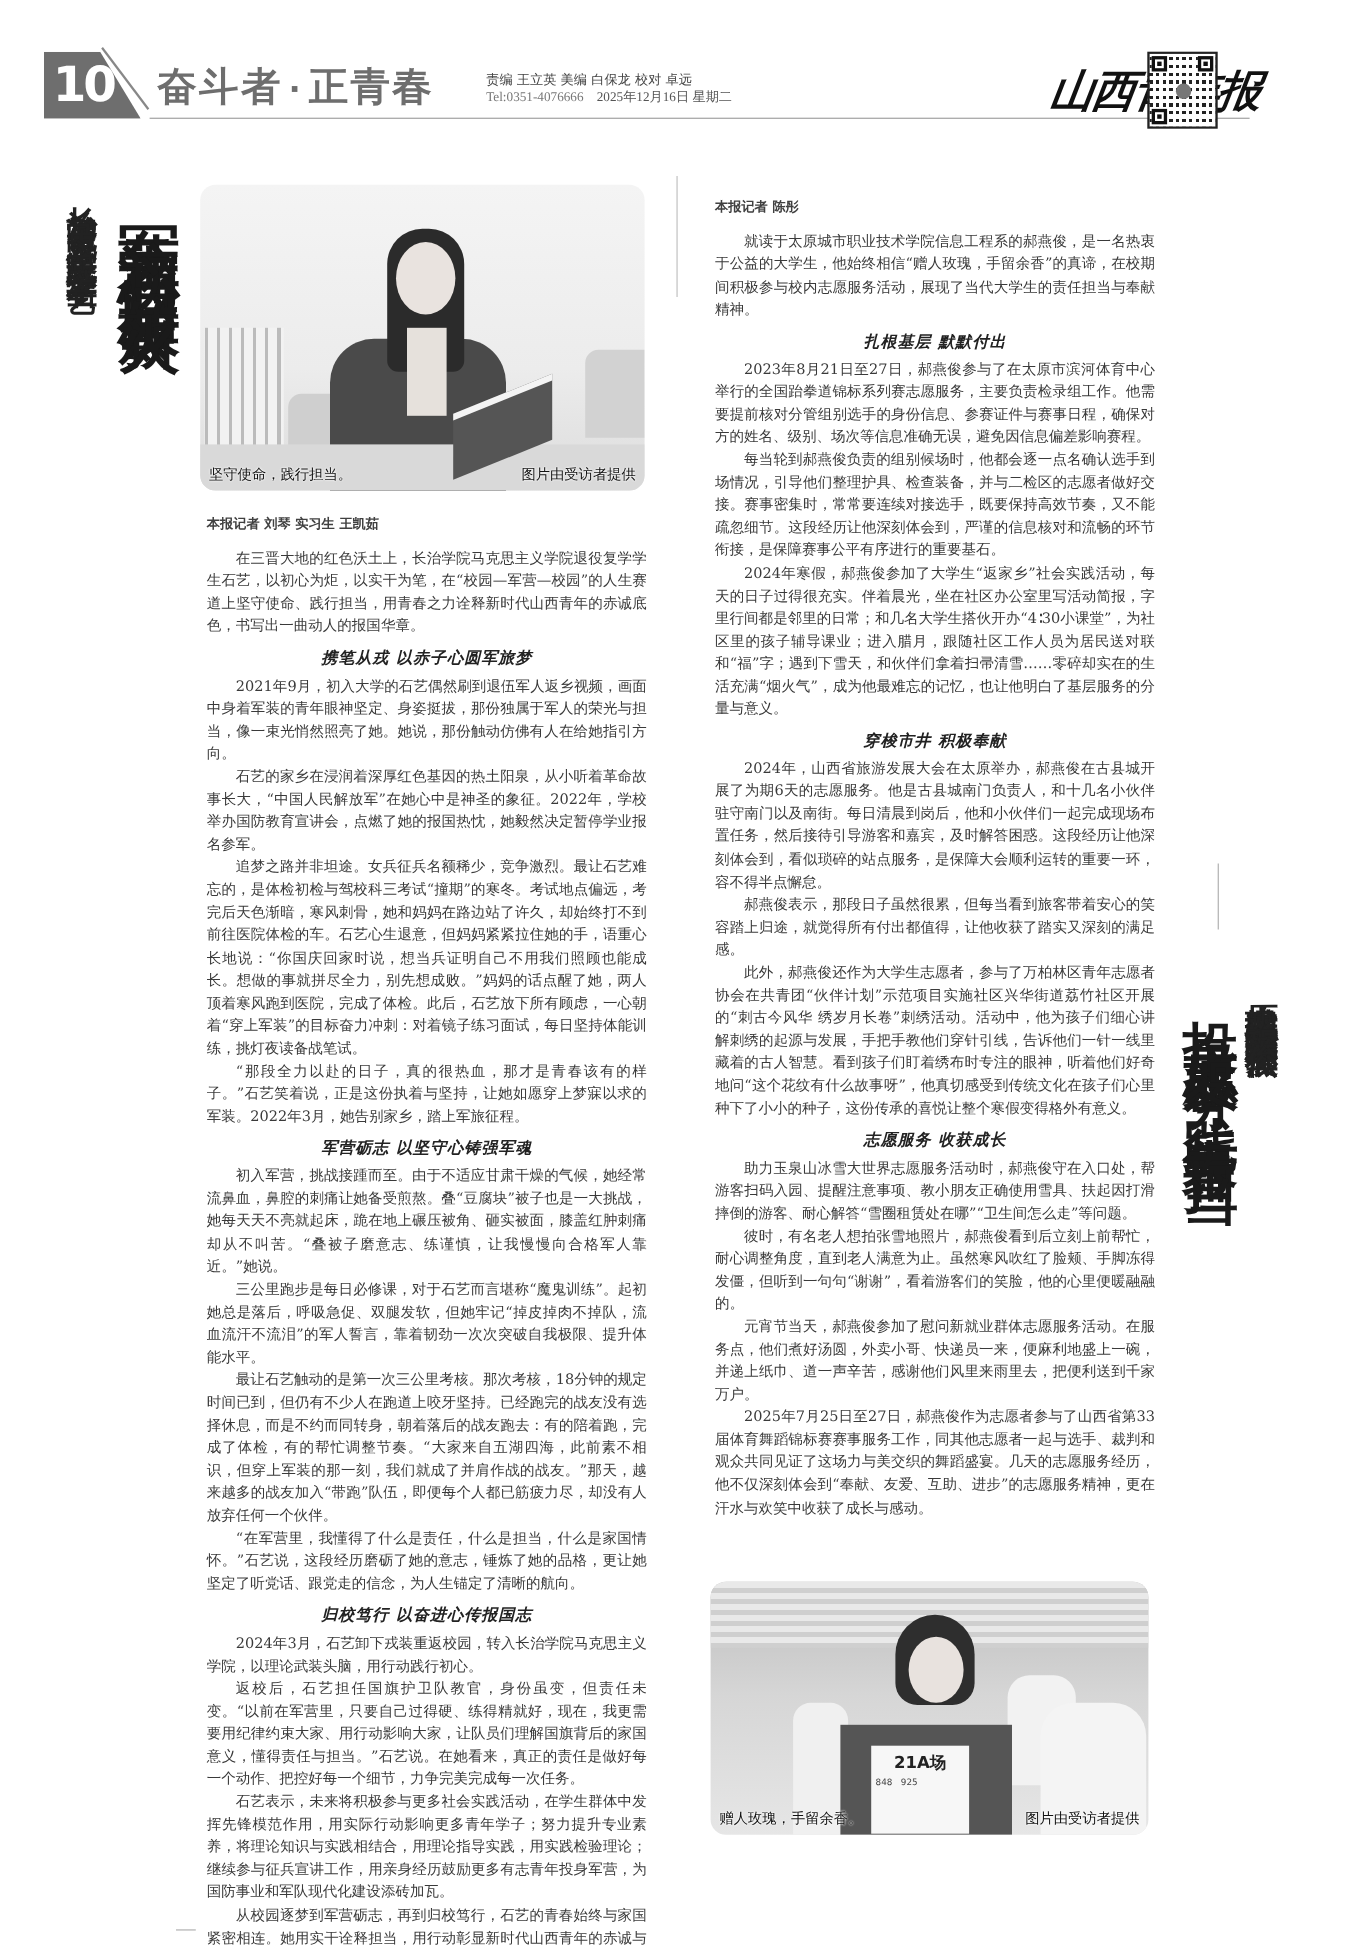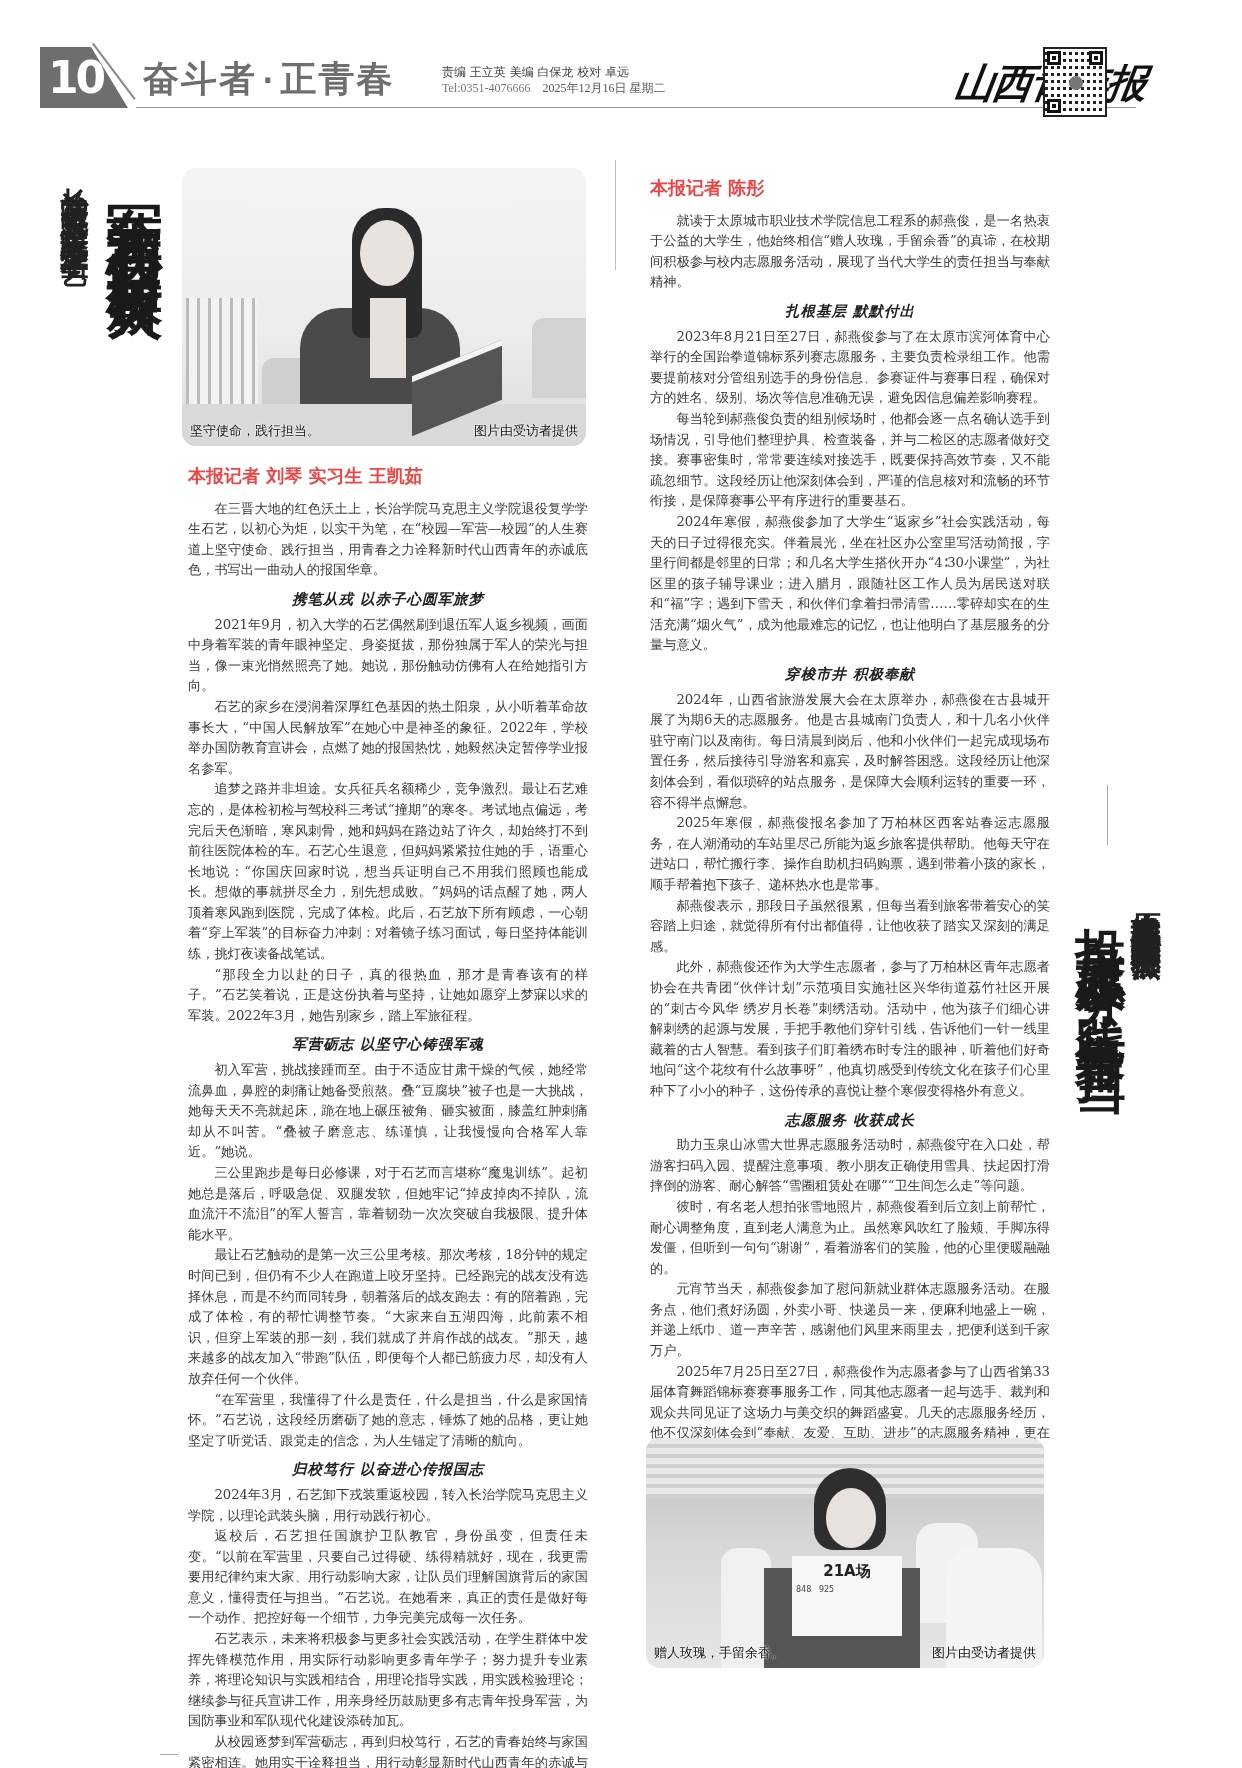--- a/index.html
+++ b/index.html
@@ -43,21 +43,21 @@
   .photo-caption { position: absolute; bottom: 6px; font-family: "DejaVu Sans", sans-serif; font-size: 13px; color: #111;
     text-shadow: 0 0 2px #fff, 0 0 2px #fff; }
   .photo-caption.l { left: 8px; } .photo-caption.r { right: 8px; }
 
   
   .fig-person { position: absolute; }
   .fig-head { position: absolute; border-radius: 50%; }
 
   .col { position: absolute; font-size: 13.2px; line-height: 20.6px; color: #3a3a3a; text-align: justify; }
   .col p { text-indent: 2em; }
-  .col .byline { font-family: "DejaVu Sans", sans-serif; font-weight: bold; font-size: 18px; text-indent: 0; color: #ef4444; margin-bottom: 12px; }
+  .col .byline { font-family: "DejaVu Sans", sans-serif; font-weight: bold; font-size: 12px; text-indent: 0; color: #404040; margin-bottom: 12px; }
   .col h3 { font-family: "DejaVu Sans", sans-serif; font-size: 14.5px; font-weight: bold; text-align: center; color: #222;
     margin: 8px 0 5px 0; letter-spacing: 1px; font-style: italic; }
   #col-left { left: 188px; top: 466px; width: 400px; }
   #col-right { left: 650px; top: 178px; width: 400px; }
 
   .col-divider { position: absolute; left: 615px; top: 160px; width: 1px; height: 110px; background: #bbb; }
   .bottom-rule { position: absolute; left: 160px; top: 1754px; width: 18px; height: 1px; background: #aaa; }
   .right-divider { position: absolute; left: 1107px; top: 785px; width: 1px; height: 60px; background: #aaa; }
 
   #right-sub { left: 1128px; top: 888px; font-size: 30px; line-height: 36px; letter-spacing: 2px; }
@@ -138,21 +138,20 @@
   <p class="byline">本报记者 陈彤</p>
   <p>就读于太原城市职业技术学院信息工程系的郝燕俊，是一名热衷于公益的大学生，他始终相信“赠人玫瑰，手留余香”的真谛，在校期间积极参与校内志愿服务活动，展现了当代大学生的责任担当与奉献精神。</p>
 
   <h3>扎根基层 默默付出</h3>
   <p>2023年8月21日至27日，郝燕俊参与了在太原市滨河体育中心举行的全国跆拳道锦标系列赛志愿服务，主要负责检录组工作。他需要提前核对分管组别选手的身份信息、参赛证件与赛事日程，确保对方的姓名、级别、场次等信息准确无误，避免因信息偏差影响赛程。</p>
   <p>每当轮到郝燕俊负责的组别候场时，他都会逐一点名确认选手到场情况，引导他们整理护具、检查装备，并与二检区的志愿者做好交接。赛事密集时，常常要连续对接选手，既要保持高效节奏，又不能疏忽细节。这段经历让他深刻体会到，严谨的信息核对和流畅的环节衔接，是保障赛事公平有序进行的重要基石。</p>
   <p>2024年寒假，郝燕俊参加了大学生“返家乡”社会实践活动，每天的日子过得很充实。伴着晨光，坐在社区办公室里写活动简报，字里行间都是邻里的日常；和几名大学生搭伙开办“4∶30小课堂”，为社区里的孩子辅导课业；进入腊月，跟随社区工作人员为居民送对联和“福”字；遇到下雪天，和伙伴们拿着扫帚清雪……零碎却实在的生活充满“烟火气”，成为他最难忘的记忆，也让他明白了基层服务的分量与意义。</p>
 
   <h3>穿梭市井 积极奉献</h3>
   <p>2024年，山西省旅游发展大会在太原举办，郝燕俊在古县城开展了为期6天的志愿服务。他是古县城南门负责人，和十几名小伙伴驻守南门以及南街。每日清晨到岗后，他和小伙伴们一起完成现场布置任务，然后接待引导游客和嘉宾，及时解答困惑。这段经历让他深刻体会到，看似琐碎的站点服务，是保障大会顺利运转的重要一环，容不得半点懈怠。</p>
-  <p>2025年寒假，郝燕俊报名参加了万柏林区西客站春运志愿服务，在人潮涌动的车站里尽己所能为返乡旅客提供帮助。他每天守在进站口，帮忙搬行李、操作自助机扫码购票，遇到带着小孩的家长，顺手帮着抱下孩子、递杯热水也是常事。</p>
   <p>郝燕俊表示，那段日子虽然很累，但每当看到旅客带着安心的笑容踏上归途，就觉得所有付出都值得，让他收获了踏实又深刻的满足感。</p>
   <p>此外，郝燕俊还作为大学生志愿者，参与了万柏林区青年志愿者协会在共青团“伙伴计划”示范项目实施社区兴华街道荔竹社区开展的“刺古今风华 绣岁月长卷”刺绣活动。活动中，他为孩子们细心讲解刺绣的起源与发展，手把手教他们穿针引线，告诉他们一针一线里藏着的古人智慧。看到孩子们盯着绣布时专注的眼神，听着他们好奇地问“这个花纹有什么故事呀”，他真切感受到传统文化在孩子们心里种下了小小的种子，这份传承的喜悦让整个寒假变得格外有意义。</p>
 
   <h3>志愿服务 收获成长</h3>
   <p>助力玉泉山冰雪大世界志愿服务活动时，郝燕俊守在入口处，帮游客扫码入园、提醒注意事项、教小朋友正确使用雪具、扶起因打滑摔倒的游客、耐心解答“雪圈租赁处在哪”“卫生间怎么走”等问题。</p>
   <p>彼时，有名老人想拍张雪地照片，郝燕俊看到后立刻上前帮忙，耐心调整角度，直到老人满意为止。虽然寒风吹红了脸颊、手脚冻得发僵，但听到一句句“谢谢”，看着游客们的笑脸，他的心里便暖融融的。</p>
   <p>元宵节当天，郝燕俊参加了慰问新就业群体志愿服务活动。在服务点，他们煮好汤圆，外卖小哥、快递员一来，便麻利地盛上一碗，并递上纸巾、道一声辛苦，感谢他们风里来雨里去，把便利送到千家万户。</p>
   <p>2025年7月25日至27日，郝燕俊作为志愿者参与了山西省第33届体育舞蹈锦标赛赛事服务工作，同其他志愿者一起与选手、裁判和观众共同见证了这场力与美交织的舞蹈盛宴。几天的志愿服务经历，他不仅深刻体会到“奉献、友爱、互助、进步”的志愿服务精神，更在汗水与欢笑中收获了成长与感动。</p>
 </div>
 
@@ -165,21 +164,21 @@
   <div style="position:absolute;left:0;top:0;width:398px;height:60px;background:repeating-linear-gradient(0deg,#cfcfcf 0 4px,#e9e9e9 4px 10px);"></div>
 
   <div style="position:absolute;left:75px;top:110px;width:50px;height:120px;background:#f0f0f0;border-radius:16px 16px 0 0;"></div>
   <div style="position:absolute;left:270px;top:85px;width:62px;height:100px;background:#f2f2f2;border-radius:20px 20px 0 0;"></div>
   <div style="position:absolute;left:300px;top:110px;width:96px;height:120px;background:#f4f4f4;border-radius:30px 30px 0 0;"></div>
 
   <div style="position:absolute;left:168px;top:30px;width:72px;height:82px;border-radius:36px 36px 20px 20px;background:#2e2e2e;"></div>
   <div class="fig-head" style="left:180px;top:50px;width:50px;height:60px;background:#e8e2de;"></div>
 
   <div style="position:absolute;left:118px;top:130px;width:156px;height:100px;background:#555;"></div>
-  <div style="position:absolute;left:146px;top:118px;width:110px;height:80px;background:#f7f7f7;text-align:center;font-family:'DejaVu Sans',sans-serif;">
+  <div style="position:absolute;left:146px;top:149px;width:89px;height:80px;background:#f7f7f7;text-align:center;font-family:'DejaVu Sans',sans-serif;">
     <div style="font-size:15px;font-weight:bold;color:#222;margin-top:6px;">21A场</div>
     <div style="font-size:8px;color:#444;margin-top:4px;text-align:left;padding-left:4px;">
       <span>848</span>&nbsp;&nbsp;&nbsp;<span>925</span>
     </div>
   </div>
   <div class="photo-caption l">赠人玫瑰，手留余香。</div>
   <div class="photo-caption r">图片由受访者提供</div>
 </div>
 
 </body></html>

